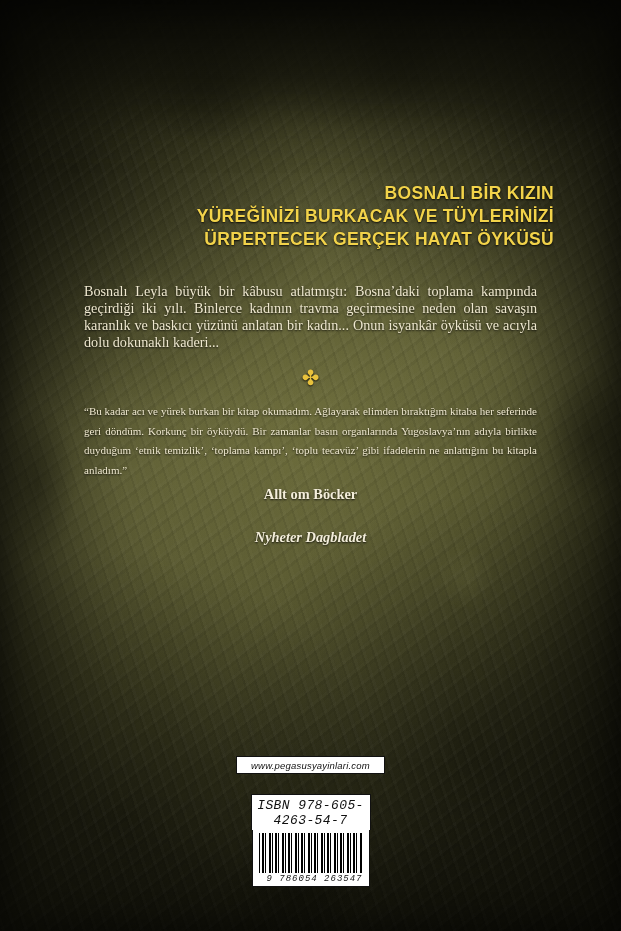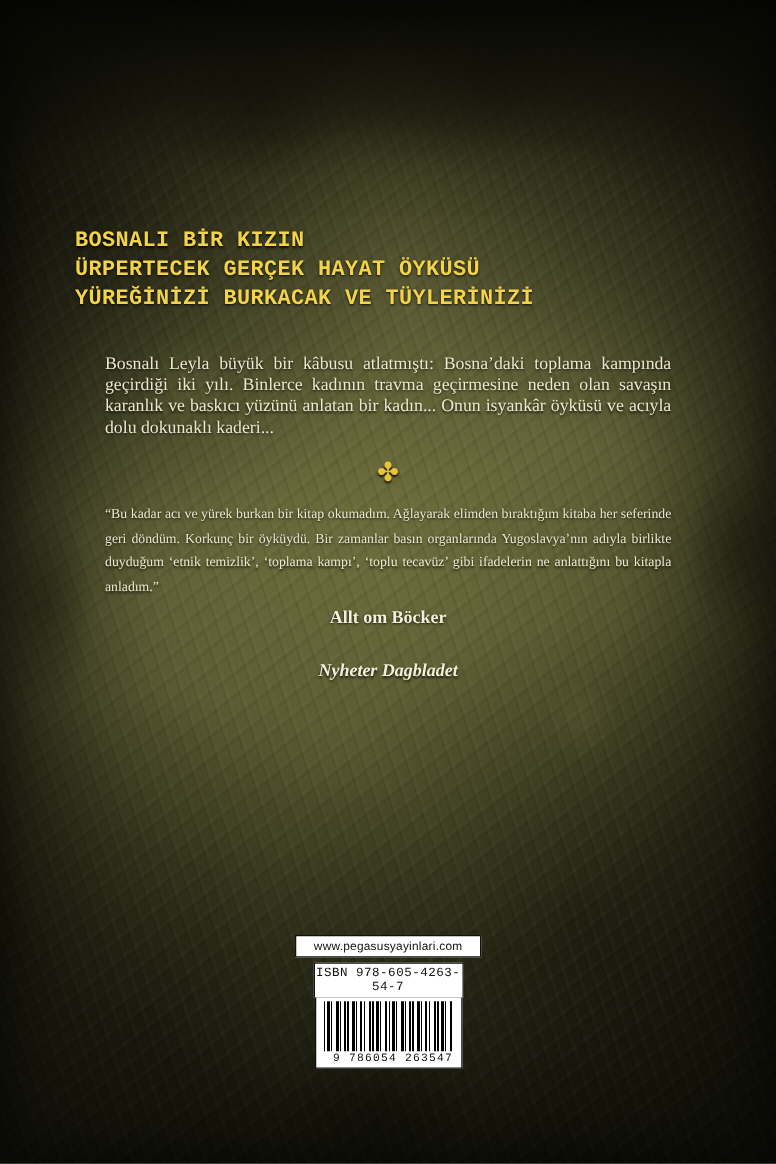--- a/index.html
+++ b/index.html
@@ -80,23 +80,23 @@
     inset: 0;
     pointer-events: none;
     box-shadow: inset 0 0 110px 42px rgba(0,0,0,0.62), inset 0 0 30px 6px rgba(0,0,0,0.4);
   }
 
   .headline {
     position: absolute;
     top: 182px;
     left: 60px;
     right: 67px;
-    text-align: left;
+    text-align: right;
     color: #f2d34a;
-    font-family: Liberation Mono, monospace;
+    font-family: Liberation Sans, sans-serif;
     font-weight: bold;
     font-size: 17.5px;
     line-height: 23px;
     letter-spacing: 0.3px;
     text-shadow: 0 1px 2px rgba(0,0,0,0.85);
   }
   .headline div { white-space: nowrap; }
 
   .blurb {
     position: absolute;
@@ -144,41 +144,42 @@
     font-weight: bold;
     font-style: italic;
     font-size: 14.4px;
     color: #f4eedb;
   }
   .source.upright { font-style: normal; }
 
   .footer {
     position: absolute;
     left: 0; right: 0;
-    bottom: 76px;
-    text-align: center;
+    bottom: 44px;
+    text-align: center;
+    font-style: italic;
   }
   .site {
     display: inline-block;
     background: #ffffff;
     color: #111111;
     font-family: "Liberation Sans", sans-serif;
     font-size: 9.5px;
     letter-spacing: 0.2px;
     padding: 3px 14px 2px 14px;
     border: 1px solid #111111;
   }
   .isbn-box {
     display: block;
     width: 118px;
-    margin: 4px auto 0 auto;
+    margin: 20px auto 0 auto;
     background: #ffffff;
     color: #111111;
     font-family: "Liberation Mono", monospace;
-    font-size: 10px;
+    font-size: 13px;
     letter-spacing: 0.4px;
     padding: 3px 0 2px 0;
     border: 1px solid #111;
     border-bottom: none;
     text-align: center;
   }
   .barcode {
     display: block;
     width: 118px;
     margin: 0 auto;
@@ -211,22 +212,22 @@
 
 <div id="cover">
   <div class="tex tex1"></div>
   <div class="tex tex2"></div>
   <div class="tex tex3"></div>
   <div class="crack"></div>
   <div class="vignette"></div>
 
   <div class="headline">
     <div>BOSNALI BİR KIZIN</div>
+    <div>YÜREĞİNİZİ BURKACAK VE TÜYLERİNİZİ</div>
     <div>ÜRPERTECEK GERÇEK HAYAT ÖYKÜSÜ</div>
-    <div>YÜREĞİNİZİ BURKACAK VE TÜYLERİNİZİ</div>
   </div>
 
   <div class="blurb">Bosnalı Leyla büyük bir kâbusu atlatmıştı: Bosna’daki toplama kampında geçirdiği iki yılı. Binlerce kadının travma geçirmesine neden olan savaşın karanlık ve baskıcı yüzünü anlatan bir kadın... Onun isyankâr öyküsü ve acıyla dolu dokunaklı kaderi...</div>
 
   <div class="ornament">✤</div>
 
   <div class="quotes">
     <div class="quote">
       <p>“Bu kadar acı ve yürek burkan bir kitap okumadım. Ağlayarak elimden bıraktığım kitaba her seferinde geri döndüm. Korkunç bir öyküydü. Bir zamanlar basın organlarında Yugoslavya’nın adıyla birlikte duyduğum ‘etnik temizlik’, ‘toplama kampı’, ‘toplu tecavüz’ gibi ifadelerin ne anlattığını bu kitapla anladım.”</p>
       <div class="source upright">Allt om Böcker</div>

